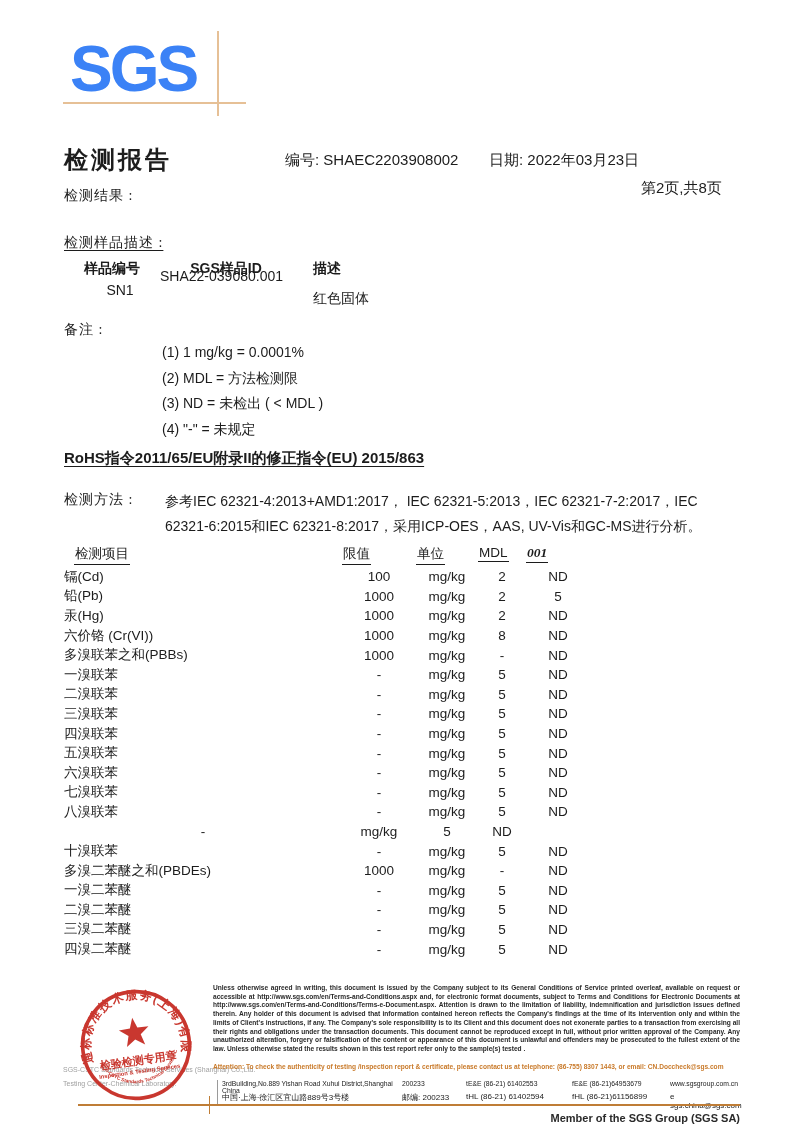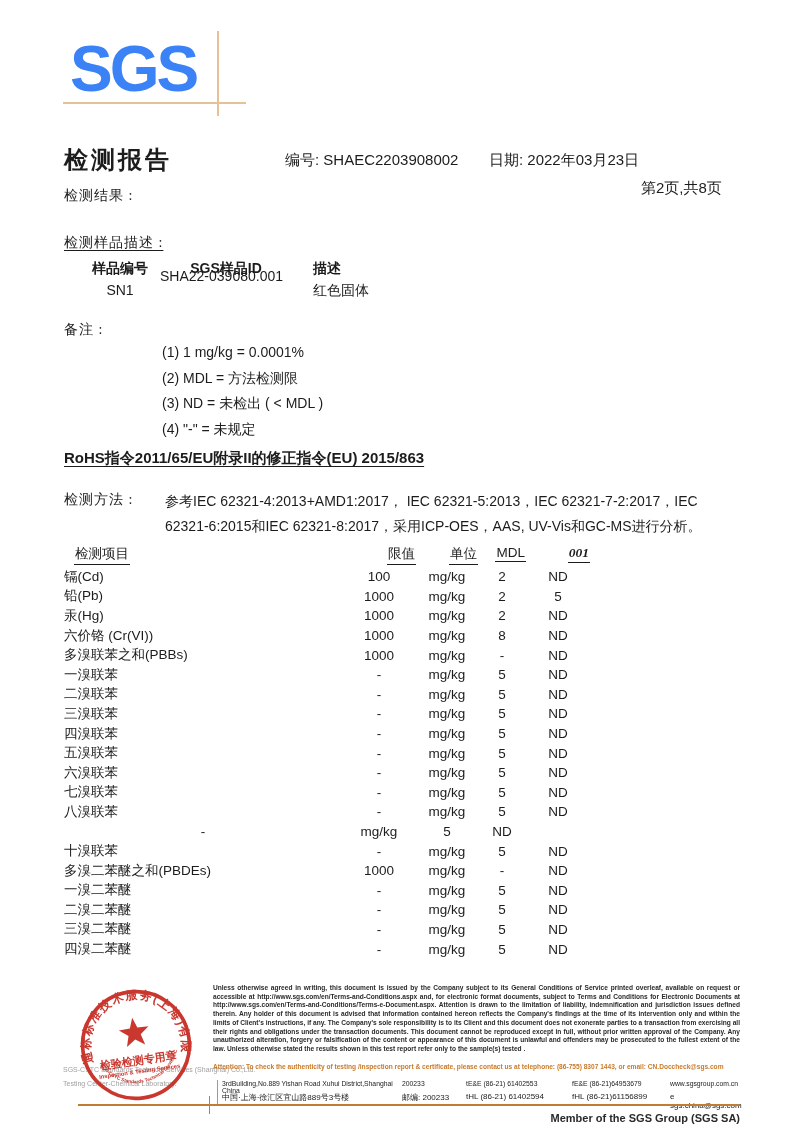--- a/index.html
+++ b/index.html
@@ -25,40 +25,40 @@
 
   
   .lbl { font-size:14px; letter-spacing:1px; }
   .underline { text-decoration:underline; text-underline-offset:3px; }
 
   .results-label     { left:64px; top:187px; }
   .sample-desc-label { left:64px; top:234px; }
   .remark-label      { left:64px; top:321px; }
 
   
-  .st-h1 { left:84px;  top:260px; width:72px;  text-align:center; font-weight:bold; font-size:14px; }
+  .st-h1 { left:84px;  top:260px; width:72px;  text-align:left; font-weight:bold; font-size:14px; }
   .st-h2 { left:160px; top:260px; width:132px; text-align:center; font-weight:bold; font-size:14px; }
   .st-h3 { left:313px; top:260px; font-weight:bold; font-size:14px; }
   .st-v1 { left:84px;  top:282px; width:72px;  text-align:center; font-size:14px; }
   .st-v2 { left:160px; top:268px; width:132px; text-align:left; font-size:14px; }
-  .st-v3 { left:313px; top:282px; font-size:14px; }
+  .st-v3 { left:313px; top:290px; font-size:14px; }
 
   
   .remarks { left:130px; top:340px; font-size:14px; line-height:25.5px;margin-left:32px; }
 
   
   .rohs-heading { left:64px; top:449px; font-size:15px; font-weight:bold; text-decoration:underline; text-underline-offset:3px; }
   .method-label { left:64px;  top:491px; }
   .method-text  { left:165px; top:489px; width:580px; font-size:14px; line-height:24.5px; }
 
   
   .rt { left:64px; width:526px; }
   .rt-grid { display:grid; grid-template-columns:278px 74px 62px 48px 64px; }
   .rt-header { top:545px; font-size:13.5px; height:22px; }
-  .rt-header .c { display:flex; align-items:flex-start; justify-content:flex-end; }
+  .rt-header .c { display:flex; align-items:flex-start; justify-content:flex-start; }
   .rt-header .c span { border-bottom:1px solid #1c1c1c; padding:0 1px 1px 1px; }
   .rt-header .c-item { justify-content:flex-start; padding-left:10px; }
   .rt-hd-serif { font-family:"Liberation Serif","DejaVu Serif",serif; }
   .rt-hd-001 { font-family:"Liberation Serif","DejaVu Serif",serif; font-style:italic; font-weight:bold; }
   .rt-rows { top:567px; }
   .rt-row { height:19.6px; font-size:13.5px; }
   .rt-row .cell { display:flex; align-items:center; }
   .rt-row .cell-item { justify-content:flex-start; }
   .rt-row .cell-num  { justify-content:center; }
 

